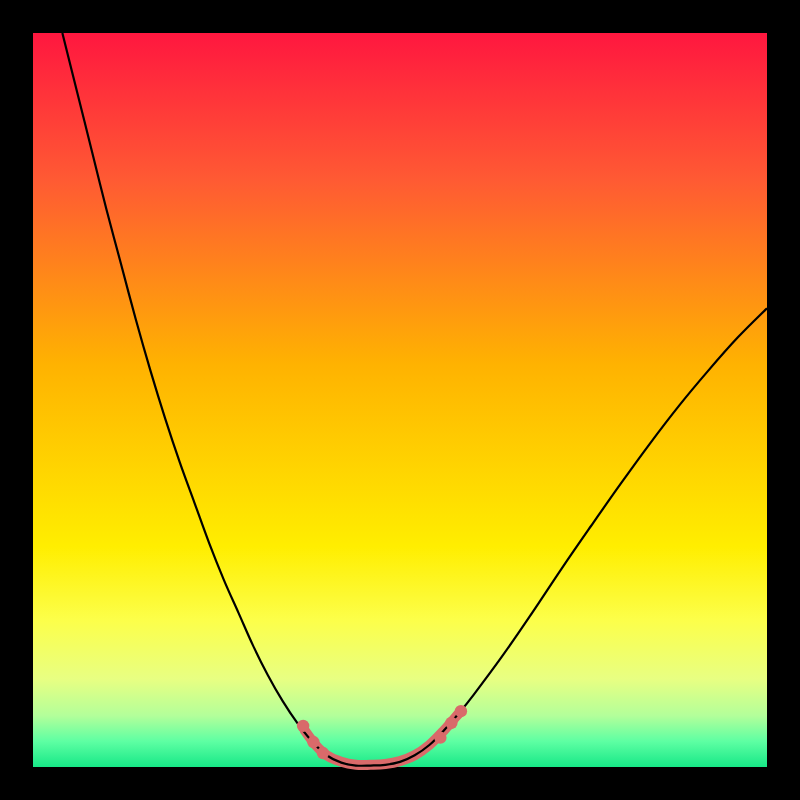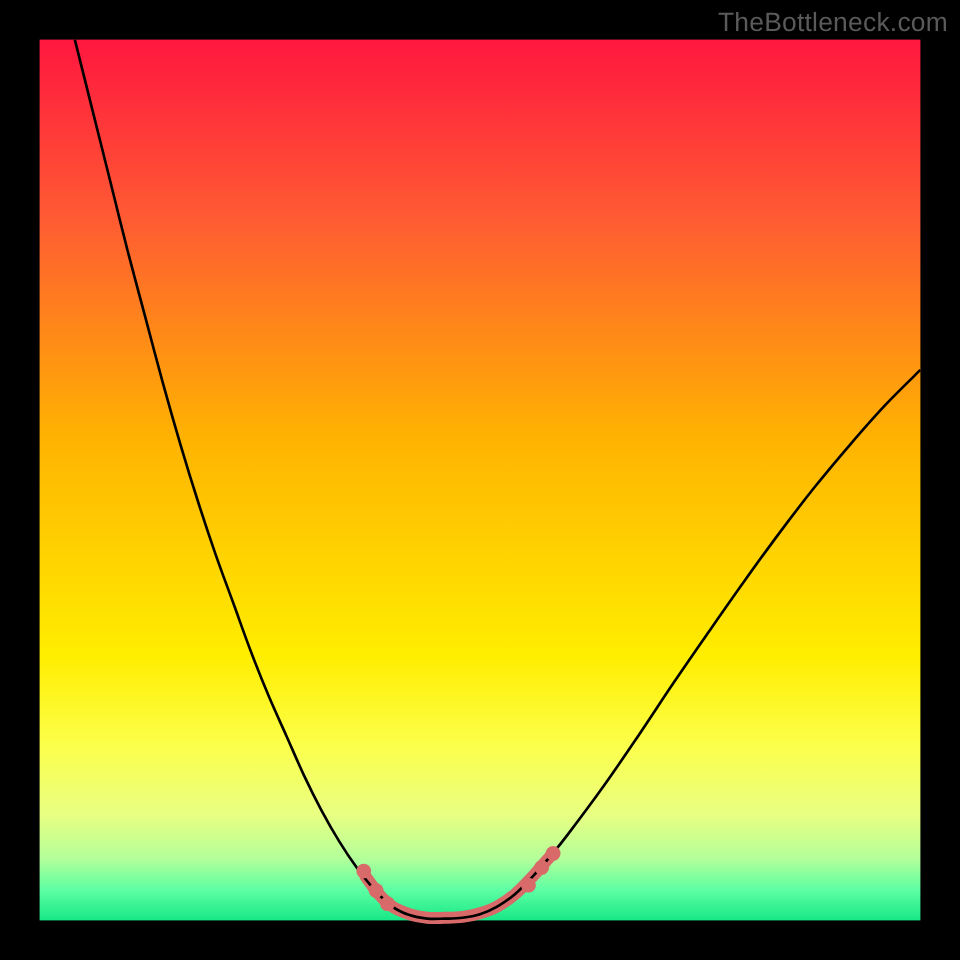--- a/index.html
+++ b/index.html
@@ -33,21 +33,20 @@
     left: 0;
     top: 0;
     width: 800px;
     height: 800px;
   }
 </style>
 </head>
 <body>
 
 <div class="stage">
-  <div class="watermark">TheBottleneck.com</div>
 
   <svg class="plot" viewBox="0 0 800 800">
     <defs>
       <linearGradient id="bg-grad" x1="0" y1="0" x2="0" y2="1">
           <stop offset="0%" stop-color="#ff173f"></stop>
           <stop offset="20%" stop-color="#ff5a33"></stop>
           <stop offset="45%" stop-color="#ffb201"></stop>
           <stop offset="70%" stop-color="#ffee00"></stop>
           <stop offset="80%" stop-color="#fcff4a"></stop>
           <stop offset="88%" stop-color="#e8ff82"></stop>

